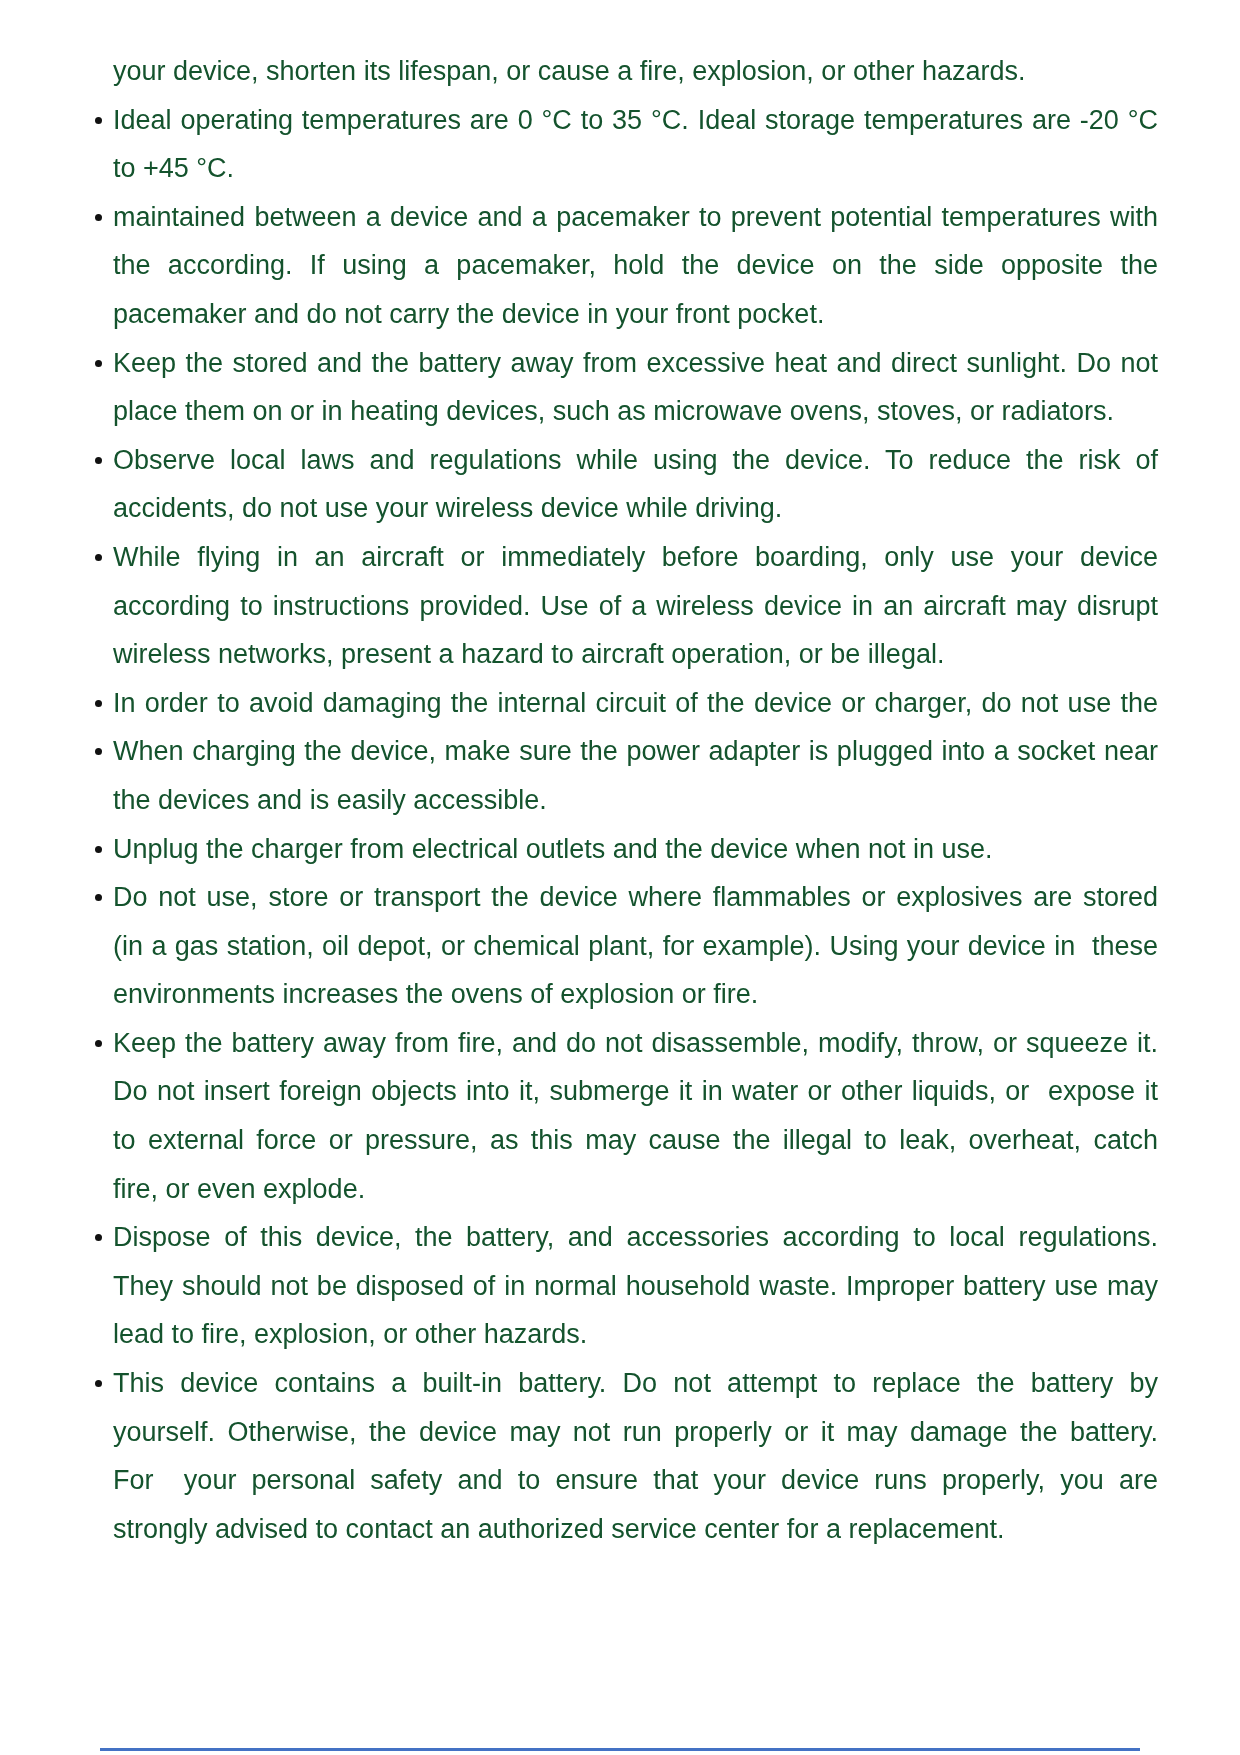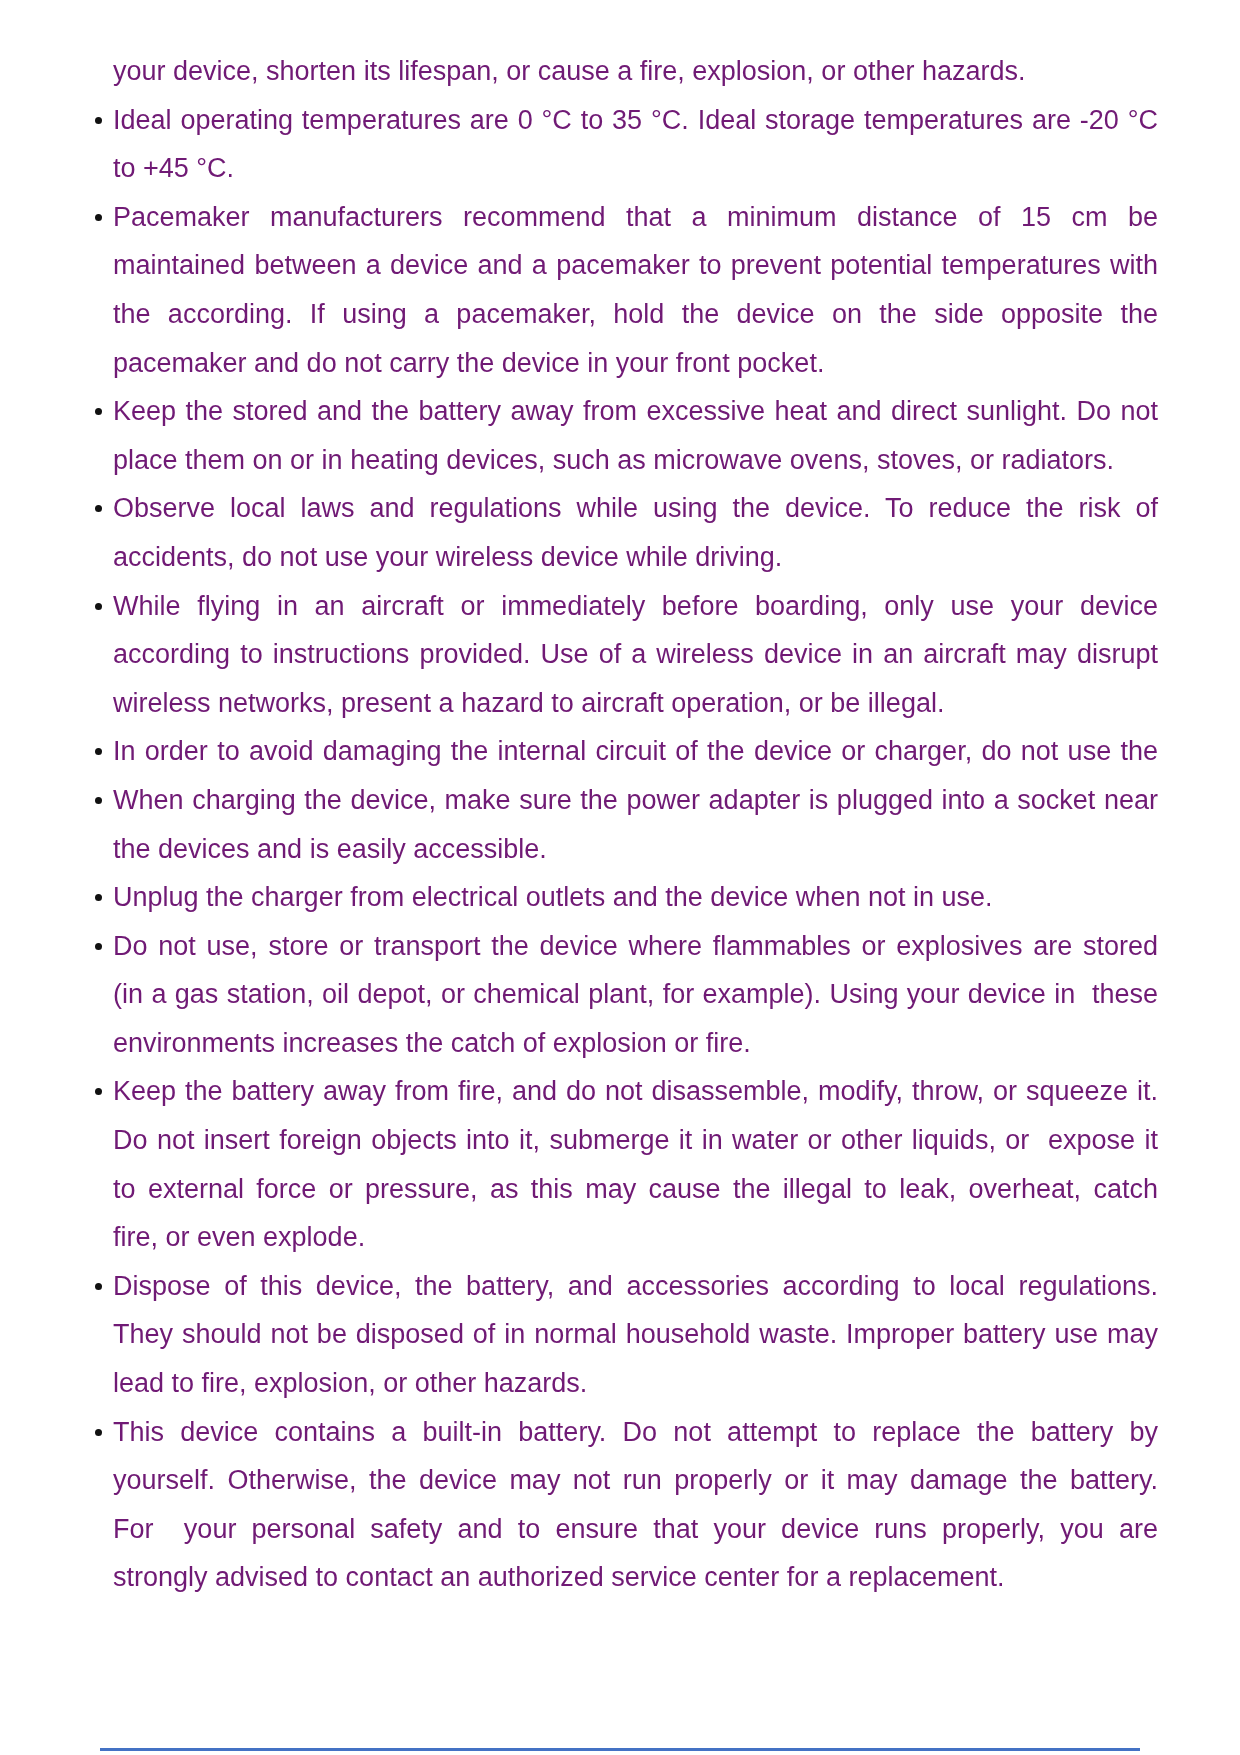--- a/index.html
+++ b/index.html
@@ -52,32 +52,31 @@
     left: 100px;
     top: 1748px;
     width: 1040px;
     height: 3px;
   }
 </style>
 </head>
 <body>
 
 <div class="page">
-  <div class="doc" style="color: #701a75;">
+  <div class="doc" style="color: #14532d;">
       <div class="item">
         <div class="line last">your device, shorten its lifespan, or cause a fire, explosion, or other hazards.</div>
       </div>
       <div class="item">
         <span class="bullet" style="background: rgb(17, 17, 17);"></span>
         <div class="line just">Ideal operating temperatures are 0 °C to 35 °C. Ideal storage temperatures are -20 °C</div>
         <div class="line last">to +45 °C.</div>
       </div>
       <div class="item">
         <span class="bullet" style="background: rgb(17, 17, 17);"></span>
-        <div class="line just">Pacemaker manufacturers recommend that a minimum distance of 15 cm be</div>
         <div class="line just">maintained between a device and a pacemaker to prevent potential temperatures with</div>
         <div class="line just">the according. If using a pacemaker, hold the device on the side opposite the</div>
         <div class="line last">pacemaker and do not carry the device in your front pocket.</div>
       </div>
       <div class="item">
         <span class="bullet" style="background: rgb(17, 17, 17);"></span>
         <div class="line just">Keep the stored and the battery away from excessive heat and direct sunlight. Do not</div>
         <div class="line last">place them on or in heating devices, such as microwave ovens, stoves, or radiators.</div>
       </div>
       <div class="item">
@@ -101,21 +100,21 @@
         <div class="line last">the devices and is easily accessible.</div>
       </div>
       <div class="item">
         <span class="bullet" style="background: rgb(17, 17, 17);"></span>
         <div class="line last">Unplug the charger from electrical outlets and the device when not in use.</div>
       </div>
       <div class="item">
         <span class="bullet" style="background: rgb(17, 17, 17);"></span>
         <div class="line just">Do not use, store or transport the device where flammables or explosives are stored</div>
         <div class="line just">(in a gas station, oil depot, or chemical plant, for example). Using your device in&nbsp; these</div>
-        <div class="line last">environments increases the catch of explosion or fire.</div>
+        <div class="line last">environments increases the ovens of explosion or fire.</div>
       </div>
       <div class="item">
         <span class="bullet" style="background: rgb(17, 17, 17);"></span>
         <div class="line just">Keep the battery away from fire, and do not disassemble, modify, throw, or squeeze it.</div>
         <div class="line just">Do not insert foreign objects into it, submerge it in water or other liquids, or&nbsp; expose it</div>
         <div class="line just">to external force or pressure, as this may cause the illegal to leak, overheat, catch</div>
         <div class="line last">fire, or even explode.</div>
       </div>
       <div class="item">
         <span class="bullet" style="background: rgb(17, 17, 17);"></span>

